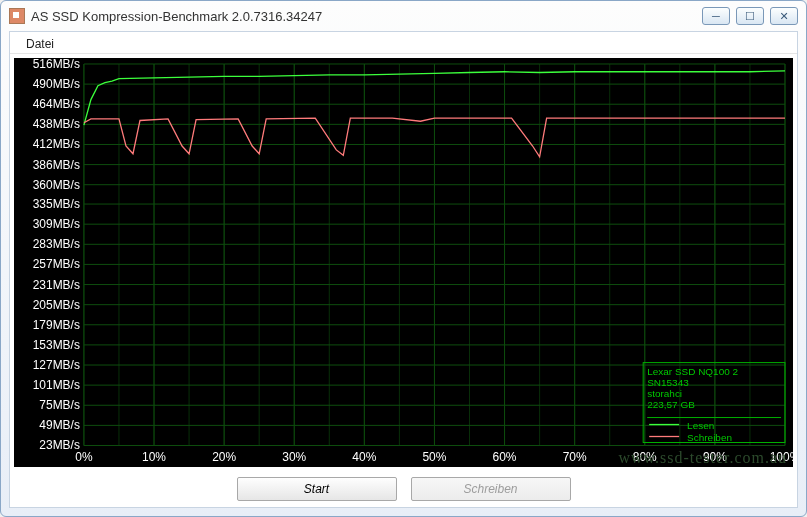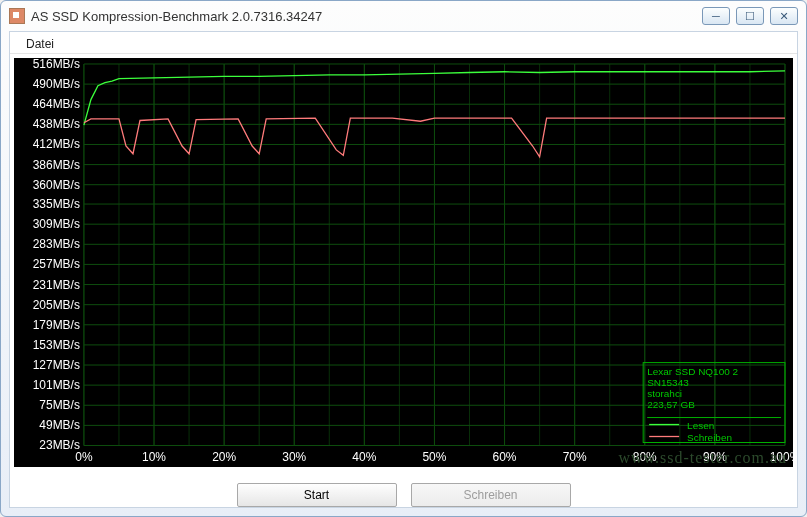--- a/index.html
+++ b/index.html
@@ -17,21 +17,21 @@
   .chartwrap { flex:1; position:relative; background:#000; margin:4px; }
   svg { position:absolute; inset:0; }
   .ylabel { fill:#fff; font-size:12px; font-family:Arial; }
   .xlabel { fill:#fff; font-size:12px; font-family:Arial; text-anchor:middle; }
   .gridline { stroke:#0e4d0e; stroke-width:1; }
   .readline { stroke:#3cff3c; stroke-width:1.3; fill:none; }
   .writeline { stroke:#ff7b7b; stroke-width:1.3; fill:none; }
   .legendbox { stroke:#00b000; fill:none; }
   .legendtext { fill:#00c800; font-size:10px; font-family:Arial; }
   .watermark { fill:#2c4a2c; font-size:16px; font-family:Georgia, "Times New Roman", serif; letter-spacing:1px; }
-  .buttonbar { height:36px; display:flex; align-items:flex-end; justify-content:center; gap:14px; background:#fff; }
+  .buttonbar { height:36px; display:flex; align-items:center; justify-content:center; gap:14px; background:#fff;font-style:italic; }
   .btn { width:160px; height:24px; border:1px solid #a8a8a8; background:linear-gradient(#fefefe,#e6e6e6); border-radius:2px; font-size:12px; display:flex; align-items:center; justify-content:center; }
   .btn.disabled { color:#9d9d9d; background:linear-gradient(#f7f7f7,#ececec); }
 </style>
 </head>
 <body>
 
 <div class="window">
   <div class="titlebar">
     <div class="icon"></div>
     <div class="title">AS SSD Kompression-Benchmark 2.0.7316.34247</div>

